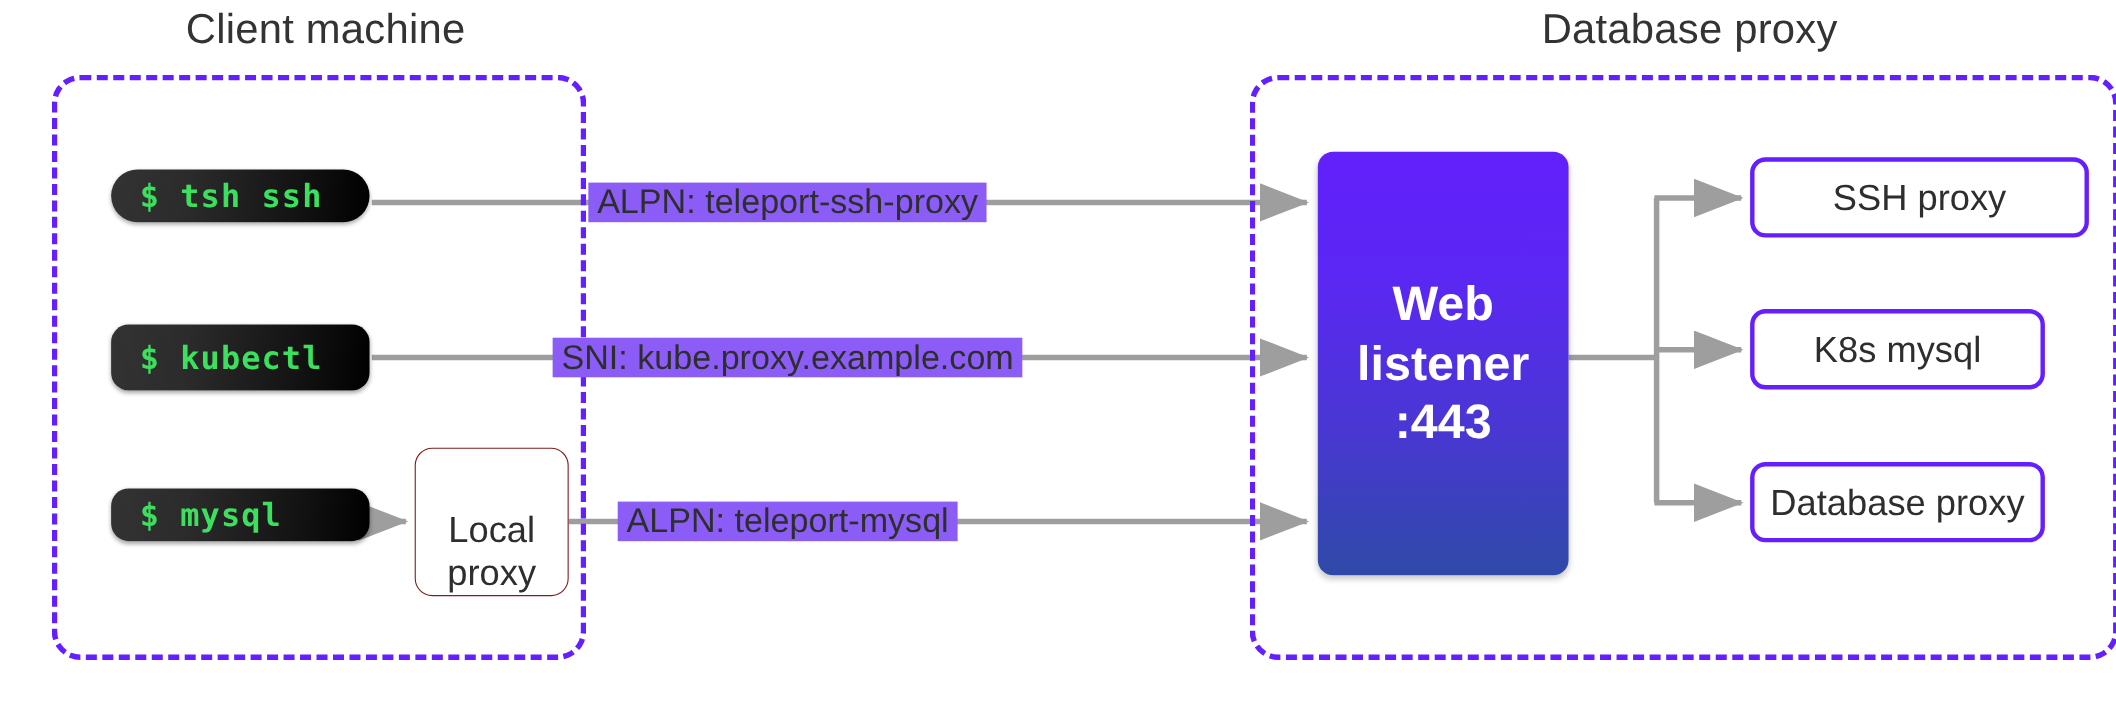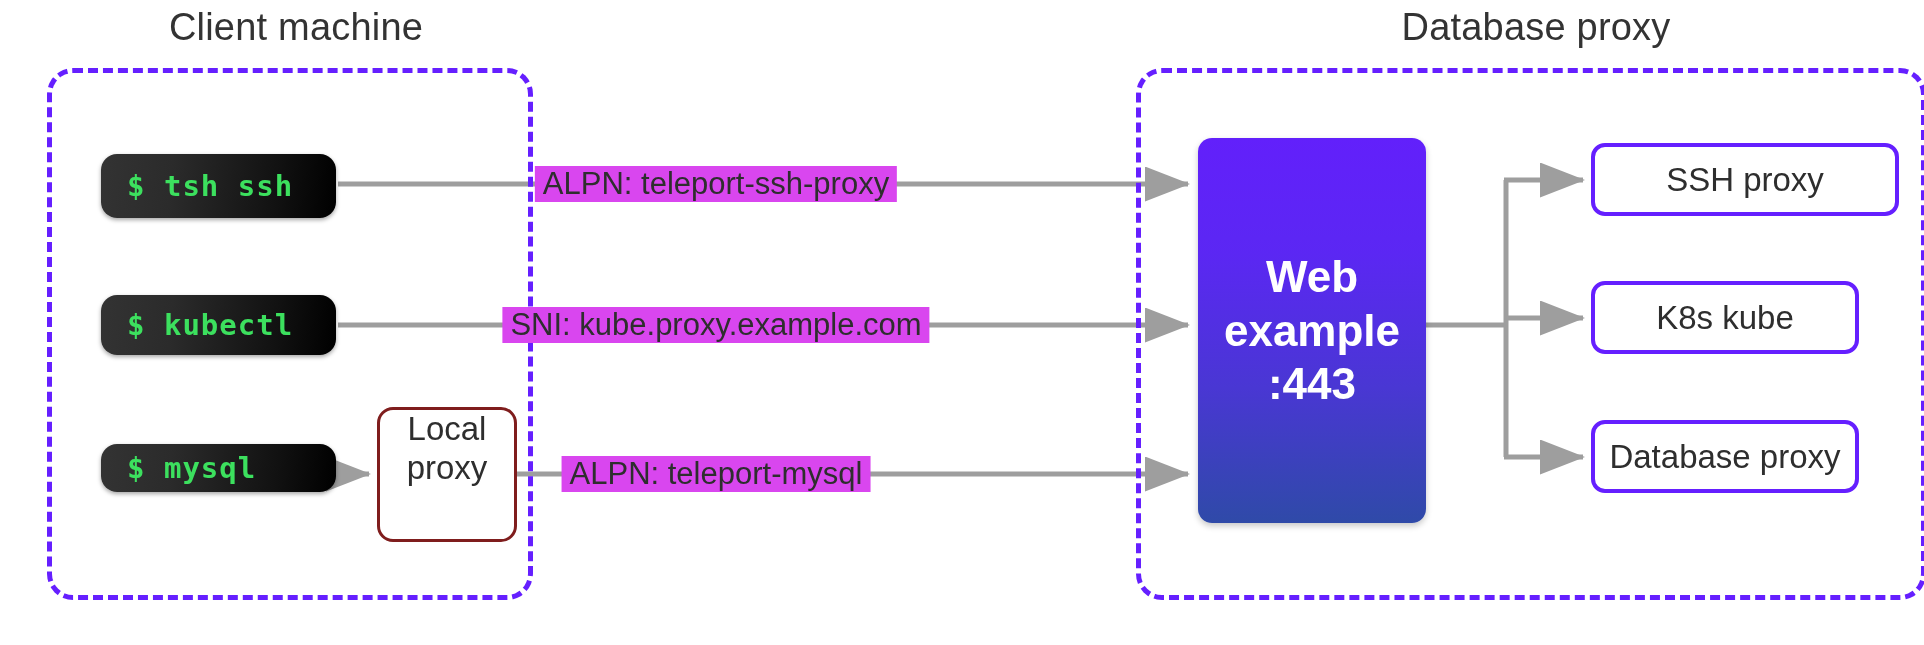--- a/index.html
+++ b/index.html
@@ -61,36 +61,36 @@
     padding-left: 26px;
   }
   .terminal-text {
     color: #3ce05e;
     font-family: "DejaVu Sans Mono", "Liberation Mono", monospace;
     font-size: 29px;
     font-weight: bold;
     letter-spacing: 1px;
     white-space: nowrap;
   }
-  #term-tsh     { left: 85px; top: 154px; width: 235px; height: 64px; }
+  #term-tsh     { left: 85px; top: 154px; width: 235px; height: 48px; border-radius: 24px; }
   #term-kubectl { left: 85px; top: 295px; width: 235px; height: 60px; }
   #term-mysql   { left: 85px; top: 444px; width: 235px; height: 48px; }
 
   
   #local-proxy {
     position: absolute;
     left: 361px;
     top: 407px;
     width: 140px;
     height: 135px;
-    border: 3px solid #7f1d1d;
+    border: 1px solid #7f1d1d;
     border-radius: 16px;
     box-sizing: border-box;
     display: flex;
-    align-items: flex-start;
+    align-items: flex-end;
     justify-content: center;
     background: #ffffff;
   }
   #local-proxy .lp-text {
     font-size: 33px;
     color: #2e2e2e;
     line-height: 1.18;
     text-align: center;
     font-family: "Liberation Sans", sans-serif;
   }
@@ -138,21 +138,21 @@
   }
   #box-ssh { left: 1575px; top: 143px; width: 308px; height: 73px; }
   #box-k8s { left: 1575px; top: 281px; width: 268px; height: 73px; }
   #box-db  { left: 1575px; top: 420px; width: 268px; height: 73px; }
 
   
   .edge-label {
     position: absolute;
     font-size: 31px;
     color: #2e2e2e;
-    background: #d946ef;
+    background: #8b5cf6;
     padding: 0 8px;
     white-space: nowrap;
     font-family: "Liberation Sans", sans-serif;
     transform: translate(-50%, -50%);
   }
   #lbl-ssh   { left: 700px; top: 184px; }
   #lbl-kube  { left: 700px; top: 325px; }
   #lbl-mysql { left: 700px; top: 474px; }
 </style>
 </head>
@@ -214,30 +214,30 @@
 
   <div class="edge-label" id="lbl-ssh">ALPN: teleport-ssh-proxy</div>
 
   <div class="edge-label" id="lbl-mysql">ALPN: teleport-mysql</div>
 
   <div class="edge-label" id="lbl-kube">SNI: kube.proxy.example.com</div>
 
   <div id="web-listener">
     <div class="wl-text">
       <div>Web</div>
-      <div>example</div>
+      <div>listener</div>
       <div>:443</div>
     </div>
   </div>
 
   <div class="proxy-box" id="box-ssh">
     <span class="pb-text">SSH proxy</span>
   </div>
 
   <div class="proxy-box" id="box-k8s">
-    <span class="pb-text">K8s kube</span>
+    <span class="pb-text">K8s mysql</span>
   </div>
 
   <div class="proxy-box" id="box-db">
     <span class="pb-text">Database proxy</span>
   </div>
 
 </div>
 
 </body></html>

